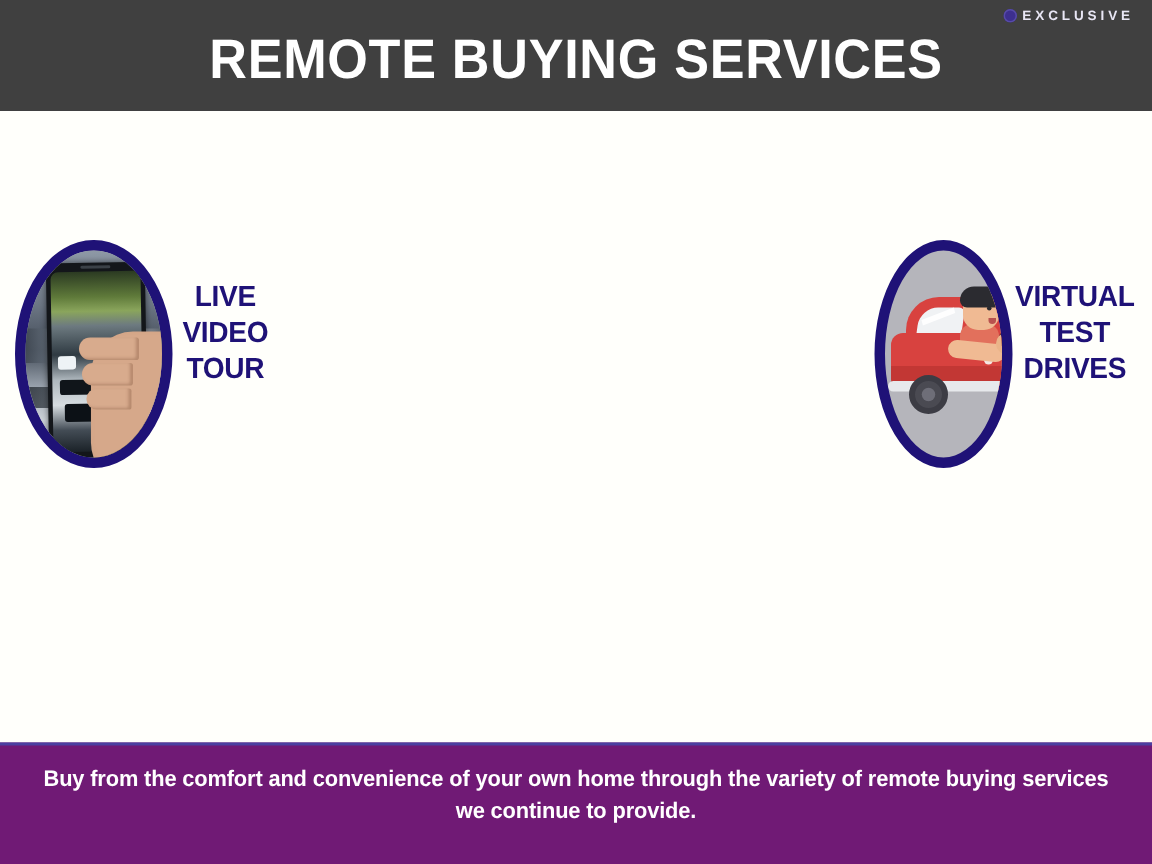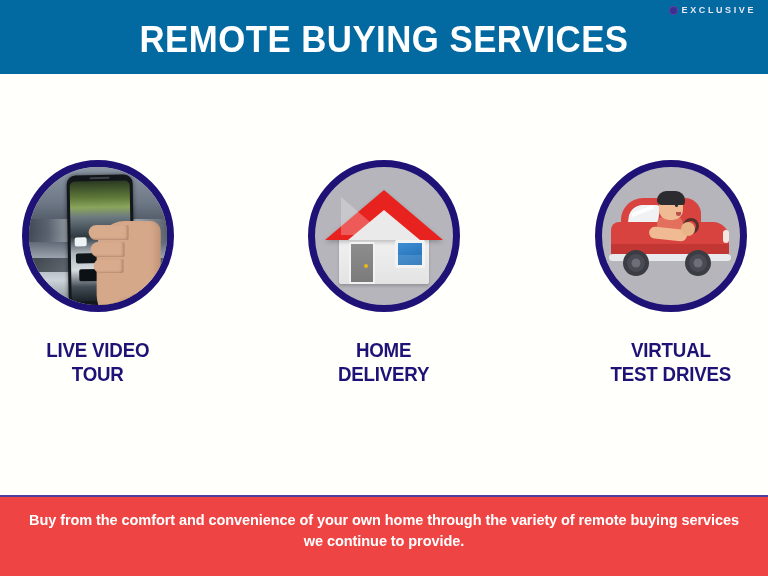--- a/index.html
+++ b/index.html
@@ -19,21 +19,21 @@
     height: 576px;
     background: #fffffb;
   }
 
   
   .header {
     position: absolute;
     left: 0; top: 0;
     width: 768px;
     height: 74px;
-    background: #0369a1;
+    background: #404040;
     overflow: hidden;
   }
   .brand {
     position: absolute;
     right: 12px;
     top: 6px;
     display: flex;
     align-items: center;
     gap: 4px;
   }
@@ -75,22 +75,22 @@
     top: 160px;
     width: 768px;
     display: flex;
     justify-content: space-between;
     padding: 0 10px;
     box-sizing: border-box;
   }
   .card {
     width: 175px;
     display: flex;
-    flex-direction: column;
-    align-items: center;
+    flex-direction: row;
+    align-items: flex-start;
   }
   .circle {
     position: relative;
     width: 152px;
     height: 152px;
     border-radius: 50%;
     border: 7px solid #1f1277;
     box-sizing: border-box;
     background: #b5b5bb;
     overflow: hidden;
@@ -486,21 +486,21 @@
     z-index: 2;
   }
 
   
   .footer {
     position: absolute;
     left: 0;
     top: 495px;
     width: 768px;
     height: 81px;
-    background: #ef4444;
+    background: #701a75;
     border-top: 2px solid #4b3fa0;
     box-sizing: border-box;
   }
   .footer-text {
     position: absolute;
     left: 0;
     top: 12px;
     width: 768px;
     padding: 0 8px;
     box-sizing: border-box;
@@ -546,36 +546,20 @@
             <div class="veh-light-r"></div>
             <div class="veh-grille"></div>
             <div class="veh-grille2"></div>
           </div>
         </div>
       </div>
       <div class="card-label">LIVE VIDEO
 TOUR</div>
     </div>
 
-    <div class="card">
-      <div class="circle">
-        <div class="house">
-          <div class="house-body"></div>
-          <div class="house-roof"></div>
-          <div class="house-roof-hl"></div>
-          <div class="house-roof-in"></div>
-          <div class="house-door">
-            <div class="door-knob"></div>
-          </div>
-          <div class="house-window"></div>
-        </div>
-      </div>
-      <div class="card-label">HOME
-DELIVERY</div>
-    </div>
 
 
     <div class="card">
       <div class="circle">
         <div class="car">
           <div class="car-cabin"></div>
           <div class="car-win"></div>
           <div class="driver-torso"></div>
           <div class="driver-head"></div>
           <div class="driver-hair"></div>

